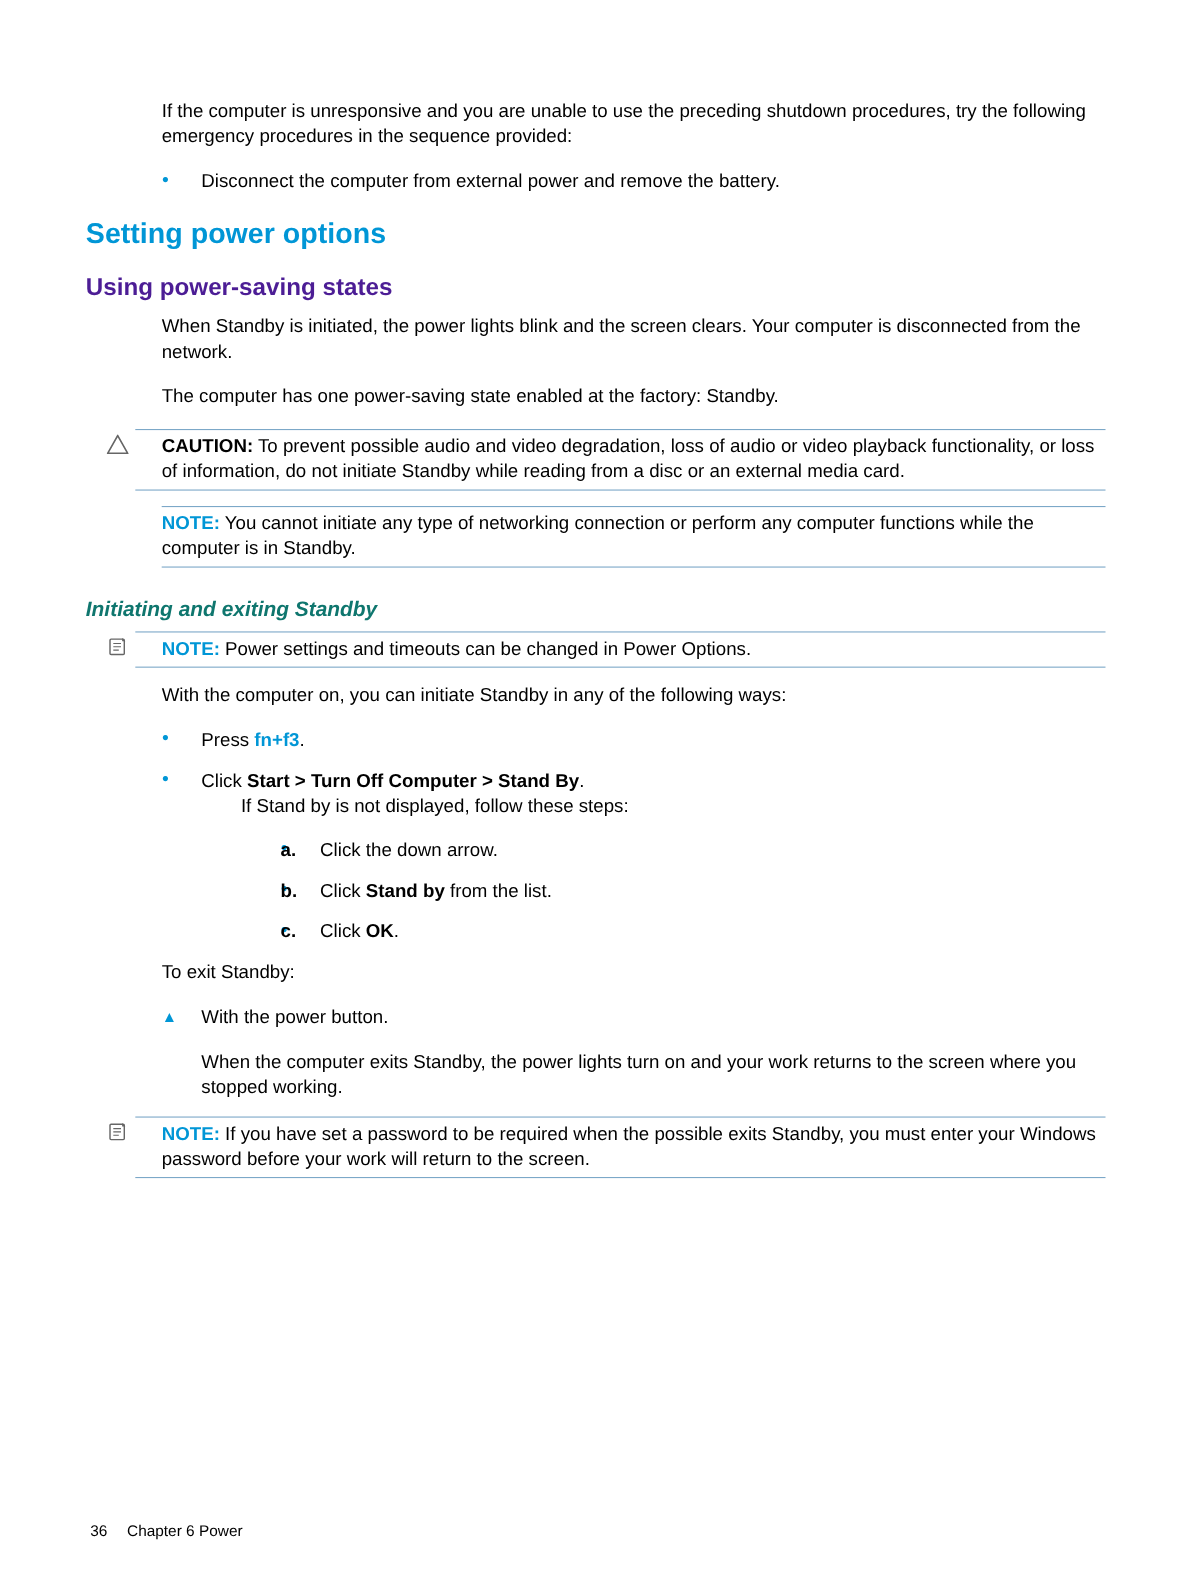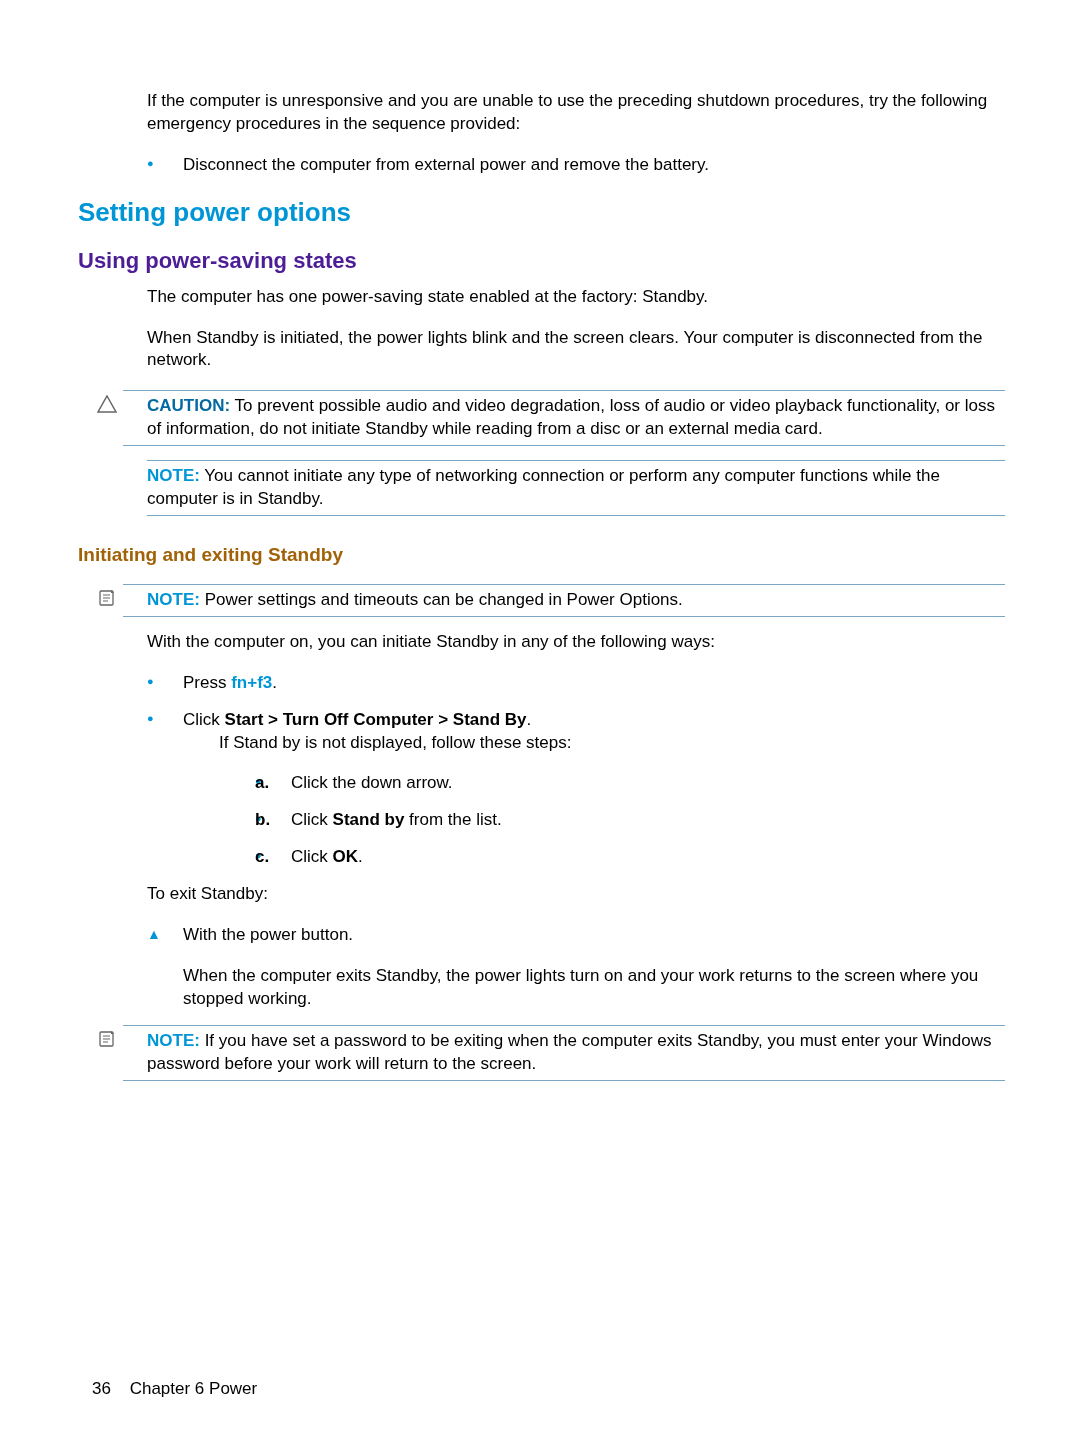--- a/index.html
+++ b/index.html
@@ -33,25 +33,26 @@
       margin-top: 18px;
       margin-bottom: 16px;
     }
     h2.sub-heading {
       color: #4c1d95;
       font-size: 22px;
       font-weight: bold;
       margin-bottom: 10px;
     }
     h3.sub-sub-heading {
-      color: #a16207;
+      color: #0f766e;
       font-size: 19px;
       font-weight: bold;
       margin-top: 26px;
-      margin-bottom: 16px;
+      margin-bottom: 6px;
+      font-style: italic;
     }
     .bullet-list {
       list-style: none;
       margin-left: 69px;
       margin-bottom: 10px;
     }
     .bullet-list li {
       position: relative;
       padding-left: 36px;
       margin-bottom: 14px;
@@ -108,21 +109,21 @@
     .callout .icon {
       position: absolute;
       left: -26px;
       top: 4px;
       width: 20px;
       height: 18px;
     }
     .callout .label {
       font-weight: bold;
     }
-    .caution .label { color: #0369a1; }
+    .caution .label { color: #000000; }
     .note .label { color: #0096d6; }
     .callout-inner {
       padding-left: 24px;
     }
     .inner-note {
       margin-left: 69px;
       border-top: 1px solid #7ca8c8;
       border-bottom: 1px solid #7ca8c8;
       padding: 4px 0;
       margin-bottom: 14px;
@@ -134,22 +135,22 @@
     .link-text {
       color: #0096d6;
       font-weight: bold;
     }
     .bold {
       font-weight: bold;
     }
     .footer {
       position: absolute;
       bottom: 36px;
-      left: 92px;
-      font-size: 17px;
+      left: 82px;
+      font-size: 14px;
     }
     .page-num {
       margin-right: 14px;
     }
     .nested-content {
       padding-left: 36px;
     }
   </style>
 </head>
 <body>
@@ -159,22 +160,22 @@
   <p class="indent1 para-spaced">If the computer is unresponsive and you are unable to use the preceding shutdown procedures, try the following emergency procedures in the sequence provided:</p>
 
   <ul class="bullet-list">
     <li>Disconnect the computer from external power and remove the battery.</li>
   </ul>
 
   <h1 class="main-heading">Setting power options</h1>
 
   <h2 class="sub-heading">Using power-saving states</h2>
 
+  <p class="indent1 para-spaced">When Standby is initiated, the power lights blink and the screen clears. Your computer is disconnected from the network.</p>
   <p class="indent1 para-spaced">The computer has one power-saving state enabled at the factory: Standby.</p>
-  <p class="indent1 para-spaced">When Standby is initiated, the power lights blink and the screen clears. Your computer is disconnected from the network.</p>
 
   <div class="callout caution">
     <span class="icon">
       <svg viewBox="0 0 20 18">
           <path d="M10 1 L19 17 L1 17 Z" fill="none" stroke="#666" stroke-width="1.5"></path>
         </svg>
     </span>
     <div class="callout-inner">
       <span class="label">CAUTION:</span>
       <span>To prevent possible audio and video degradation, loss of audio or video playback functionality, or loss of information, do not initiate Standby while reading from a disc or an external media card.</span>
@@ -249,21 +250,21 @@
       <svg viewBox="0 0 20 18">
           <rect x="3" y="2" width="13" height="14" rx="1" fill="none" stroke="#666" stroke-width="1.3"></rect>
           <line x1="6" y1="6" x2="13" y2="6" stroke="#666" stroke-width="1"></line>
           <line x1="6" y1="9" x2="13" y2="9" stroke="#666" stroke-width="1"></line>
           <line x1="6" y1="12" x2="11" y2="12" stroke="#666" stroke-width="1"></line>
           <path d="M14 1 L17 4 L14 4 Z" fill="#666"></path>
         </svg>
     </span>
     <div class="callout-inner">
       <span class="label">NOTE:</span>
-      <span>If you have set a password to be exiting when the computer exits Standby, you must enter your Windows password before your work will return to the screen.</span>
+      <span>If you have set a password to be required when the possible exits Standby, you must enter your Windows password before your work will return to the screen.</span>
     </div>
   </div>
 
 </div>
 
 <div class="footer">
   <span class="page-num">36</span>
   <span>Chapter 6   Power</span>
 </div>
 

